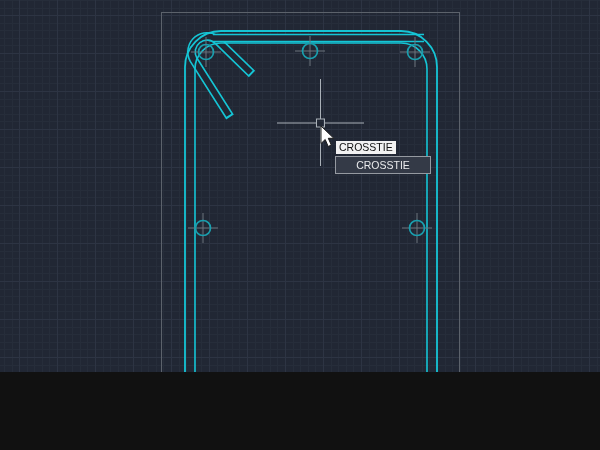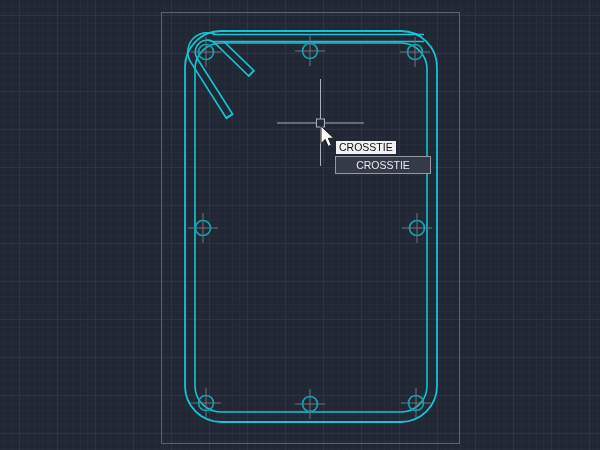--- a/index.html
+++ b/index.html
@@ -1,18 +1,18 @@
 <!DOCTYPE html>
 <html style="--background: #212734; --grid-minor: #262d3a; --grid-major: #2d3443; --geometry: #15c5d5; --rebar: #1a9fae; --frame: #5c626b; --center-mark: #6d747c; --crosshair: #aab1b8; --tooltip-bg: #f2f2f2; --tooltip-text: #111111; --suggestion-bg: #343a47; --suggestion-border: #959aa1; --suggestion-text: #e9eaec; --cursor-fill: #ffffff; --cursor-outline: #1c1c1c;"><head>
 <meta charset="utf-8">
 <style>
   html,body{margin:0;padding:0;background:#111;}
   .canvas{
     position:relative;
-    width:600px;height:450px;
+    width:600px;height:372px;
     overflow:hidden;
     background-color:var(--background,#212734);
     background-image:
       repeating-linear-gradient(to right, var(--grid-major,#2d3443) 0 1px, transparent 1px 38px),
       repeating-linear-gradient(to bottom, var(--grid-major,#2d3443) 0 1px, transparent 1px 38px),
       repeating-linear-gradient(to right, var(--grid-minor,#262d3a) 0 1px, transparent 1px 7.6px),
       repeating-linear-gradient(to bottom, var(--grid-minor,#262d3a) 0 1px, transparent 1px 7.6px);
     background-position:19px 15px;
     font-family:"Liberation Sans", sans-serif;
   }

